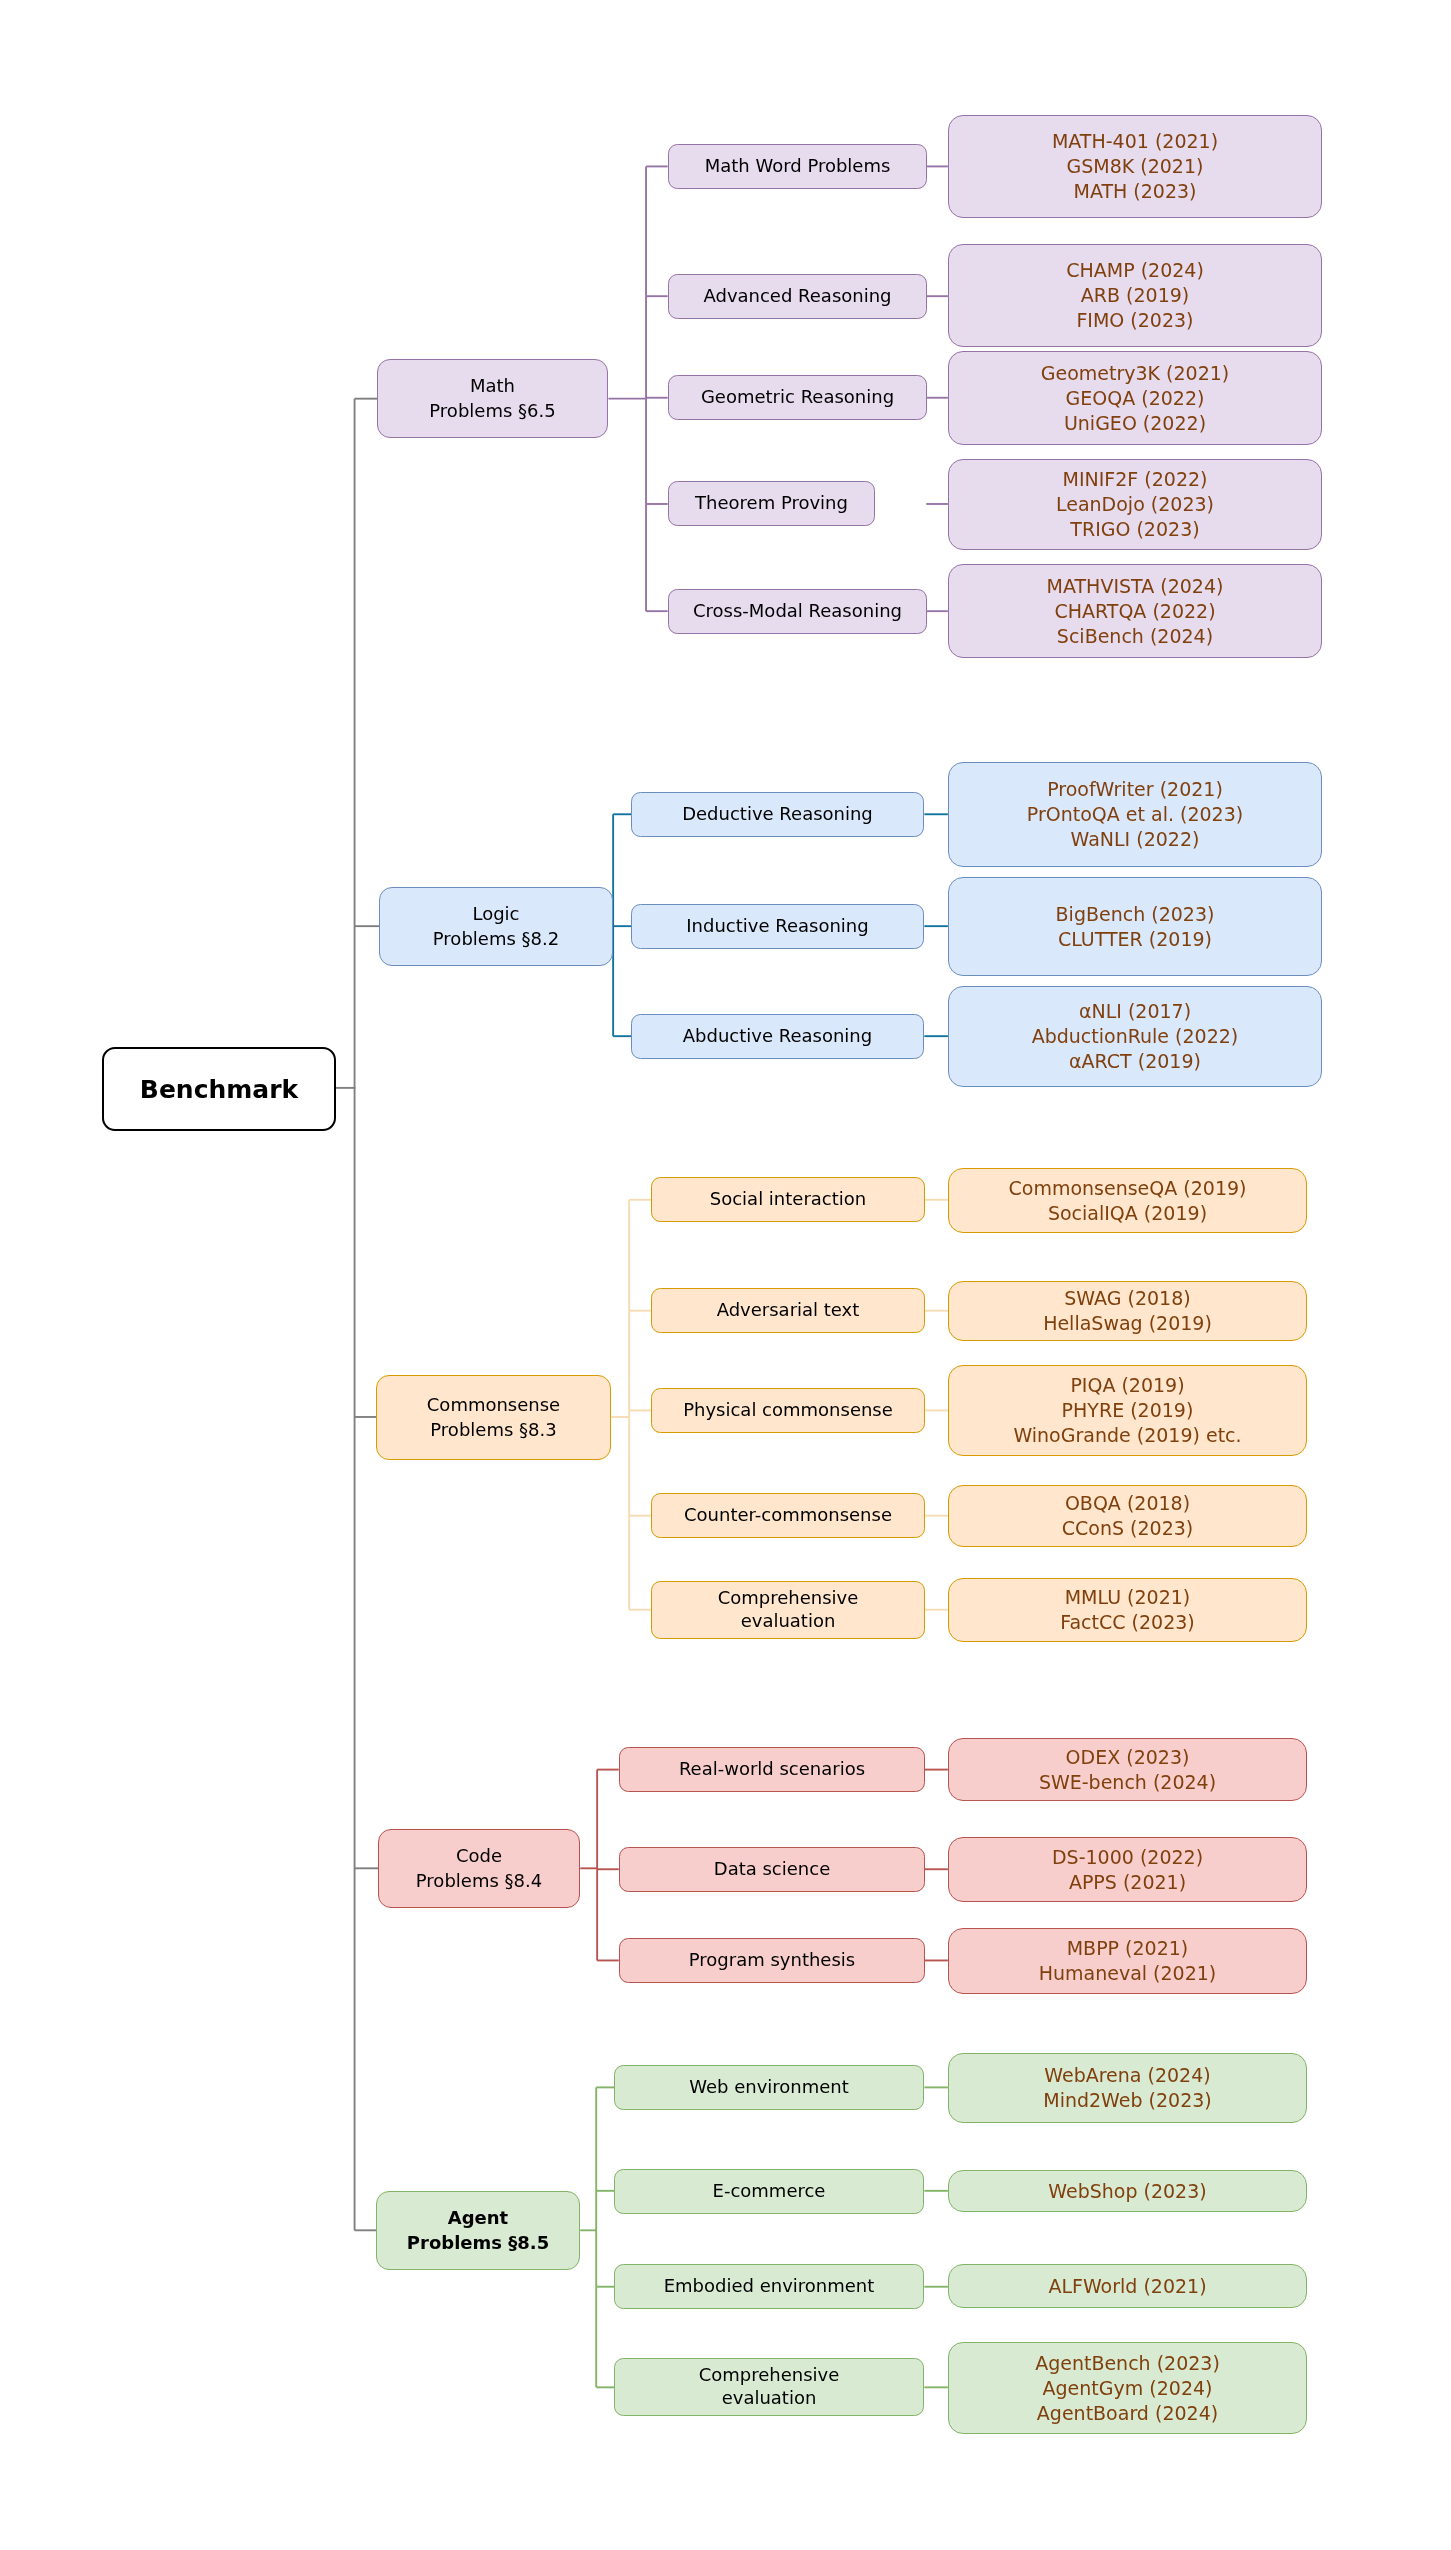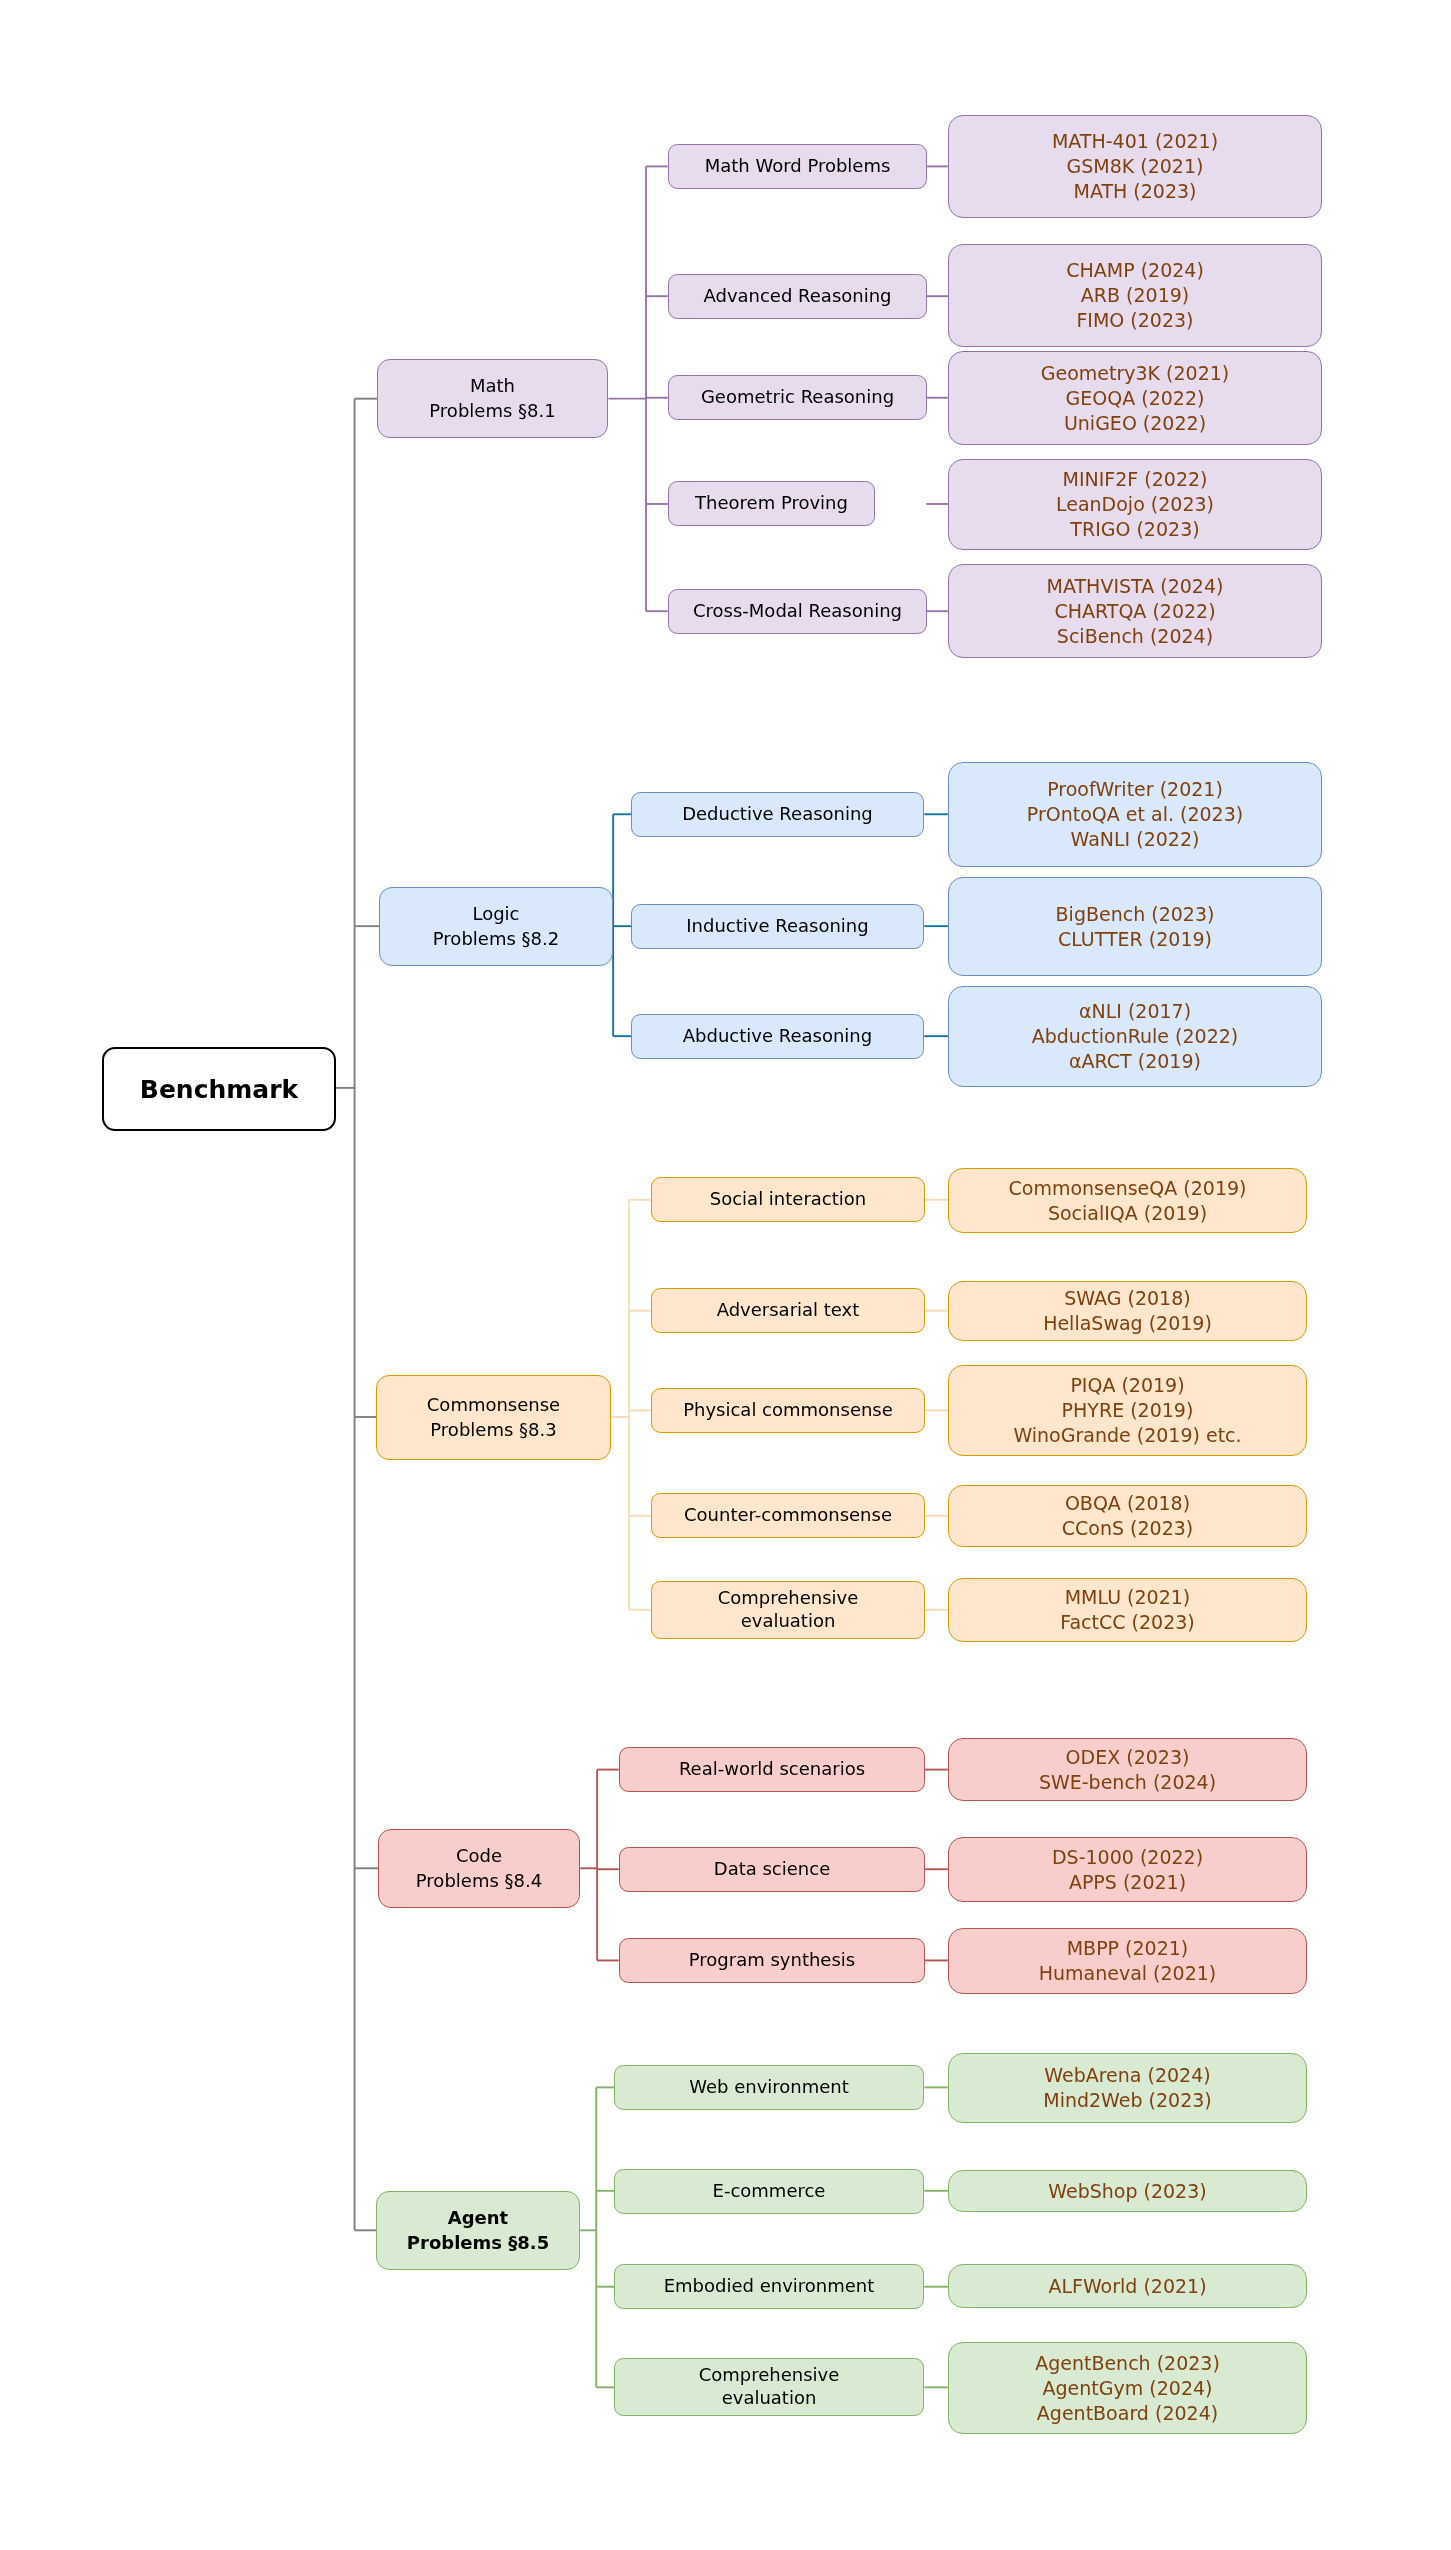--- a/index.html
+++ b/index.html
@@ -91,21 +91,21 @@
       <line x1="983" y1="2220" x2="1008" y2="2220"></line>
       <line x1="983" y1="2330" x2="1008" y2="2330"></line>
       <line x1="983" y1="2432" x2="1008" y2="2432"></line>
       <line x1="983" y1="2539" x2="1008" y2="2539"></line>
     </g>
   </svg>
 
   <div class="node root" style="left:102px;top:1047px;width:234px;height:84px;">Benchmark</div>
 
   <div class="node cat math" style="left:377px;top:359px;width:231px;height:79px;">Math
-Problems §8.1</div>
+Problems §6.5</div>
   <div class="node sub math" style="left:668px;top:144px;width:259px;height:45px;">Math Word Problems</div>
   <div class="node sub math" style="left:668px;top:274px;width:259px;height:45px;">Advanced Reasoning</div>
   <div class="node sub math" style="left:668px;top:375px;width:259px;height:45px;">Geometric Reasoning</div>
   <div class="node sub math" style="left:668px;top:481px;width:207px;height:45px;">Theorem Proving</div>
   <div class="node sub math" style="left:668px;top:589px;width:259px;height:45px;">Cross-Modal Reasoning</div>
   <div class="node leaf math" style="left:948px;top:115px;width:374px;height:103px;">MATH-401 (2021)
 GSM8K (2021)
 MATH (2023)</div>
   <div class="node leaf math" style="left:948px;top:244px;width:374px;height:103px;">CHAMP (2024)
 ARB (2019)

